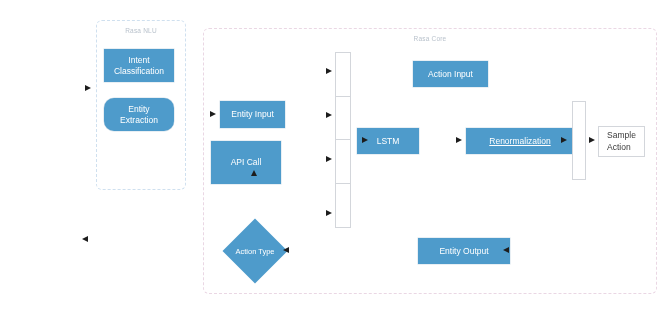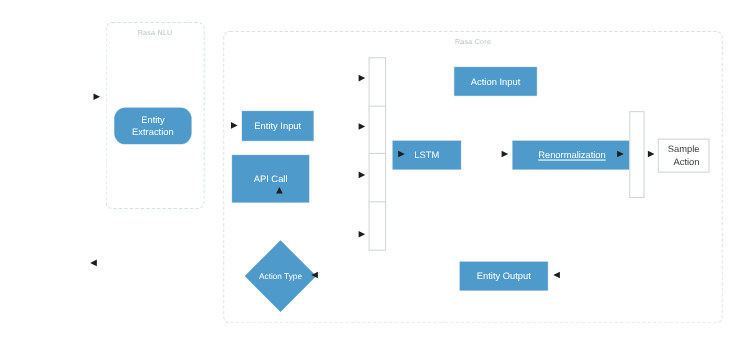--- a/index.html
+++ b/index.html
@@ -54,21 +54,21 @@
   .box .lbl { display: block; white-space: pre-line; }
   
   .wbox {
     position: absolute;
     background: #ffffff;
     border: 1px solid #d3d6db;
     color: #3b3b3b;
     display: flex;
     align-items: center;
     justify-content: center;
-    text-align: right;
+    text-align: left;
     font-size: 8.5px;
     line-height: 1.3;
     box-sizing: border-box;
   }
   
   .stack {
     position: absolute;
     border: 1px solid #d3d6db;
     background: #ffffff;
     box-sizing: border-box;
@@ -125,20 +125,24 @@
   <div class="group group-nlu" style="left:96px; top:20px; width:88px; height:168px;">
     <div class="group-label">Rasa NLU</div>
   </div>
 
   <div class="group group-core" style="left:203px; top:28px; width:452px; height:264px;">
     <div class="group-label">Rasa Core</div>
   </div>
 
 
 
+  <div class="box" style="left:104px; top:49px; width:70px; height:33px;">
+    <span class="lbl">Intent
+Classification</span>
+  </div>
 
   <div class="box" style="left:104px; top:98px; width:70px; height:33px;border-radius:10px;">
     <span class="lbl">Entity
 Extraction</span>
   </div>
 
   <div class="box" style="left:220px; top:101px; width:65px; height:27px;">
     <span class="lbl">Entity Input</span>
   </div>
 
@@ -167,21 +171,21 @@
 
   <div class="wbox" style="left:572px; top:101px; width:14px; height:79px;">
     <span class="lbl"></span>
   </div>
 
   <div class="wbox" style="left:598px; top:126px; width:47px; height:31px;">
     <span class="lbl" style="white-space:pre-line;">Sample
 Action</span>
   </div>
 
-  <div class="box" style="left:418px; top:238px; width:80px; height:26px;">
+  <div class="box" style="left:418px; top:238px; width:92px; height:26px;">
     <span class="lbl">Entity Output</span>
   </div>
 
   <div class="diamond" style="left:232px; top:228px; width:46px; height:46px;">
     <span class="dlabel">Action Type</span>
   </div>
 
   <div class="arrow arrow-right" style="left:85px; top:85px;"></div>
 
   <div class="arrow arrow-right" style="left:210px; top:111px;"></div>

